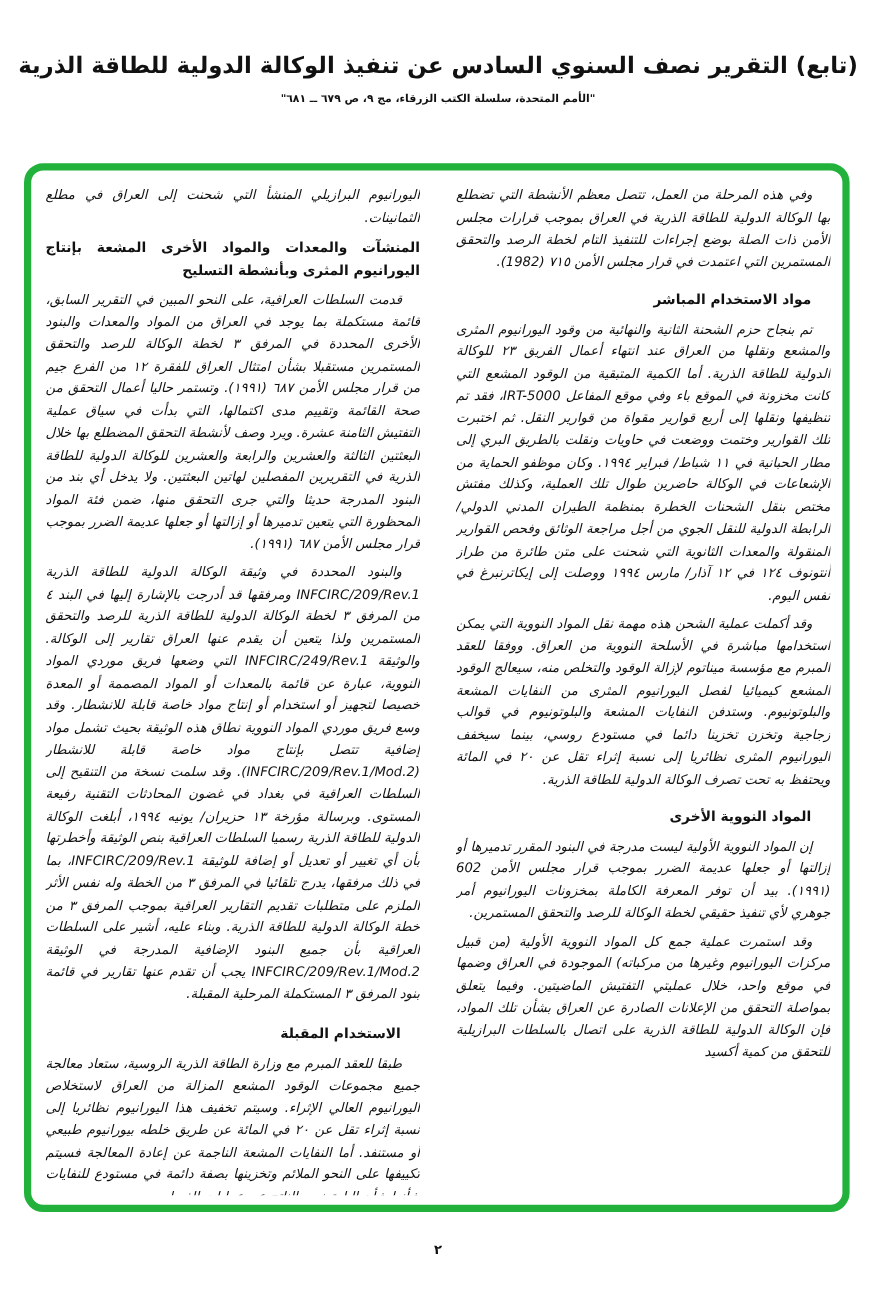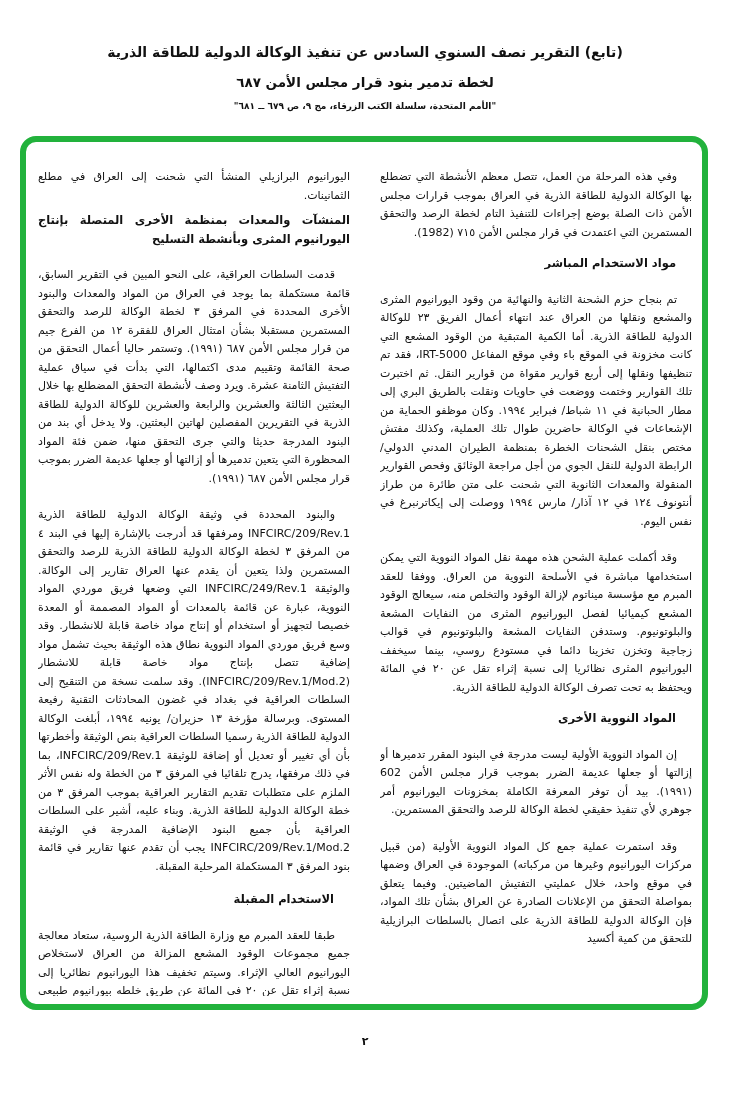--- a/index.html
+++ b/index.html
@@ -10,21 +10,21 @@
     color: #111;
     position: relative;
     overflow: hidden;
   }
   .header {
     direction: rtl;
     text-align: center;
     padding-top: 44px;
   }
   .title-line1 {
-    font-size: 14px;
+    font-size: 19px;
     font-weight: bold;
     line-height: 1.2;
   }
   .title-line2 {
     font-size: 13.5px;
     font-weight: bold;
     margin-top: 13px;
   }
   .source-line {
     font-size: 9px;
@@ -51,22 +51,23 @@
   }
   .col {
     flex: 1 1 0;
     direction: rtl;
     text-align: justify;
     font-size: 11px;
     line-height: 18.5px;
     overflow: hidden;
   }
   .para {
-    margin: 18px 0 5px 0;
+    margin: 4px 0 5px 0;
     text-indent: 15px;
+    font-style: italic;
   }
   .para.cont {
     text-indent: 0;
   }
   .h-section {
     font-size: 11.5px;
     font-weight: bold;
     text-align: right;
     margin: 14px 16px 7px 0;
   }
@@ -92,40 +93,39 @@
     font-weight: bold;
   }
 </style>
 </head>
 <body>
 
 <div class="page">
 
   <header class="header">
     <div class="title-line1">(تابع) التقرير نصف السنوي السادس عن تنفيذ الوكالة الدولية للطاقة الذرية</div>
-    <div class="title-line2">لخطة تدمير بنود قرار مجلس الأمن ٦٨٧</div>
     <div class="source-line">"الأمم المتحدة، سلسلة الكتب الزرقاء، مج ٩، ص ٦٧٩ ــ ٦٨١"</div>
   </header>
 
   <div class="frame" style="border-color: rgb(34, 178, 60);">
     <div class="cols">
 
       <div class="col">
         <p class="para">وفي هذه المرحلة من العمل، تتصل معظم الأنشطة التي تضطلع بها الوكالة الدولية للطاقة الذرية في العراق بموجب قرارات مجلس الأمن ذات الصلة بوضع إجراءات للتنفيذ التام لخطة الرصد والتحقق المستمرين التي اعتمدت في قرار مجلس الأمن ٧١٥ (1982).</p>
         <h3 class="h-section h-gap-top">مواد الاستخدام المباشر</h3>
         <p class="para">تم بنجاح حزم الشحنة الثانية والنهائية من وقود اليورانيوم المثرى والمشعع ونقلها من العراق عند انتهاء أعمال الفريق ٢٣ للوكالة الدولية للطاقة الذرية. أما الكمية المتبقية من الوقود المشعع التي كانت مخزونة في الموقع باء وفي موقع المفاعل IRT-5000، فقد تم تنظيفها ونقلها إلى أربع قوارير مقواة من قوارير النقل. ثم اختبرت تلك القوارير وختمت ووضعت في حاويات ونقلت بالطريق البري إلى مطار الحبانية في ١١ شباط/ فبراير ١٩٩٤. وكان موظفو الحماية من الإشعاعات في الوكالة حاضرين طوال تلك العملية، وكذلك مفتش مختص بنقل الشحنات الخطرة بمنظمة الطيران المدني الدولي/الرابطة الدولية للنقل الجوي من أجل مراجعة الوثائق وفحص القوارير المنقولة والمعدات الثانوية التي شحنت على متن طائرة من طراز أنتونوف ١٢٤ في ١٢ آذار/ مارس ١٩٩٤ ووصلت إلى إيكاترنبرغ في نفس اليوم.</p>
         <p class="para">وقد أكملت عملية الشحن هذه مهمة نقل المواد النووية التي يمكن استخدامها مباشرة في الأسلحة النووية من العراق. ووفقا للعقد المبرم مع مؤسسة ميناتوم لإزالة الوقود والتخلص منه، سيعالج الوقود المشعع كيميائيا لفصل اليورانيوم المثرى من النفايات المشعة والبلوتونيوم. وستدفن النفايات المشعة والبلوتونيوم في قوالب زجاجية وتخزن تخزينا دائما في مستودع روسي، بينما سيخفف اليورانيوم المثرى نظائريا إلى نسبة إثراء تقل عن ٢٠ في المائة ويحتفظ به تحت تصرف الوكالة الدولية للطاقة الذرية.</p>
         <h3 class="h-section h-gap-top">المواد النووية الأخرى</h3>
         <p class="para">إن المواد النووية الأولية ليست مدرجة في البنود المقرر تدميرها أو إزالتها أو جعلها عديمة الضرر بموجب قرار مجلس الأمن 602 (١٩٩١). بيد أن توفر المعرفة الكاملة بمخزونات اليورانيوم أمر جوهري لأي تنفيذ حقيقي لخطة الوكالة للرصد والتحقق المستمرين.</p>
         <p class="para">وقد استمرت عملية جمع كل المواد النووية الأولية (من قبيل مركزات اليورانيوم وغيرها من مركباته) الموجودة في العراق وضمها في موقع واحد، خلال عمليتي التفتيش الماضيتين. وفيما يتعلق بمواصلة التحقق من الإعلانات الصادرة عن العراق بشأن تلك المواد، فإن الوكالة الدولية للطاقة الذرية على اتصال بالسلطات البرازيلية للتحقق من كمية أكسيد</p>
       </div>
 
       <div class="col">
         <p class="para cont">اليورانيوم البرازيلي المنشأ التي شحنت إلى العراق في مطلع الثمانينات.</p>
-        <h3 class="h-block">المنشآت والمعدات بمنظمة الأخرى المتصلة بإنتاج اليورانيوم المثرى وبأنشطة التسليح</h3>
+        <h3 class="h-block">المنشآت والمعدات والمواد الأخرى المشعة بإنتاج اليورانيوم المثرى وبأنشطة التسليح</h3>
         <p class="para">قدمت السلطات العراقية، على النحو المبين في التقرير السابق، قائمة مستكملة بما يوجد في العراق من المواد والمعدات والبنود الأخرى المحددة في المرفق ٣ لخطة الوكالة للرصد والتحقق المستمرين مستقبلا بشأن امتثال العراق للفقرة ١٢ من الفرع جيم من قرار مجلس الأمن ٦٨٧ (١٩٩١). وتستمر حاليا أعمال التحقق من صحة القائمة وتقييم مدى اكتمالها، التي بدأت في سياق عملية التفتيش الثامنة عشرة. ويرد وصف لأنشطة التحقق المضطلع بها خلال البعثتين الثالثة والعشرين والرابعة والعشرين للوكالة الدولية للطاقة الذرية في التقريرين المفصلين لهاتين البعثتين. ولا يدخل أي بند من البنود المدرجة حديثا والتي جرى التحقق منها، ضمن فئة المواد المحظورة التي يتعين تدميرها أو إزالتها أو جعلها عديمة الضرر بموجب قرار مجلس الأمن ٦٨٧ (١٩٩١).</p>
         <p class="para">والبنود المحددة في وثيقة الوكالة الدولية للطاقة الذرية INFCIRC/209/Rev.1 ومرفقها قد أدرجت بالإشارة إليها في البند ٤ من المرفق ٣ لخطة الوكالة الدولية للطاقة الذرية للرصد والتحقق المستمرين ولذا يتعين أن يقدم عنها العراق تقارير إلى الوكالة. والوثيقة INFCIRC/249/Rev.1 التي وضعها فريق موردي المواد النووية، عبارة عن قائمة بالمعدات أو المواد المصممة أو المعدة خصيصا لتجهيز أو استخدام أو إنتاج مواد خاصة قابلة للانشطار. وقد وسع فريق موردي المواد النووية نطاق هذه الوثيقة بحيث تشمل مواد إضافية تتصل بإنتاج مواد خاصة قابلة للانشطار (INFCIRC/209/Rev.1/Mod.2). وقد سلمت نسخة من التنقيح إلى السلطات العراقية في بغداد في غضون المحادثات التقنية رفيعة المستوى. وبرسالة مؤرخة ١٣ حزيران/ يونيه ١٩٩٤، أبلغت الوكالة الدولية للطاقة الذرية رسميا السلطات العراقية بنص الوثيقة وأخطرتها بأن أي تغيير أو تعديل أو إضافة للوثيقة INFCIRC/209/Rev.1، بما في ذلك مرفقها، يدرج تلقائيا في المرفق ٣ من الخطة وله نفس الأثر الملزم على متطلبات تقديم التقارير العراقية بموجب المرفق ٣ من خطة الوكالة الدولية للطاقة الذرية. وبناء عليه، أشير على السلطات العراقية بأن جميع البنود الإضافية المدرجة في الوثيقة INFCIRC/209/Rev.1/Mod.2 يجب أن تقدم عنها تقارير في قائمة بنود المرفق ٣ المستكملة المرحلية المقبلة.</p>
         <h3 class="h-section">الاستخدام المقبلة</h3>
         <p class="para">طبقا للعقد المبرم مع وزارة الطاقة الذرية الروسية، ستعاد معالجة جميع مجموعات الوقود المشعع المزالة من العراق لاستخلاص اليورانيوم العالي الإثراء. وسيتم تخفيف هذا اليورانيوم نظائريا إلى نسبة إثراء تقل عن ٢٠ في المائة عن طريق خلطه بيورانيوم طبيعي أو مستنفد. أما النفايات المشعة الناجمة عن إعادة المعالجة فسيتم تكييفها على النحو الملائم وتخزينها بصفة دائمة في مستودع للنفايات شأنها شأن البلوتونيوم الناتج عن عمليات الفصل.</p>
       </div>
 
     </div>
   </div>
 
   <div class="pagenum">٢</div>

